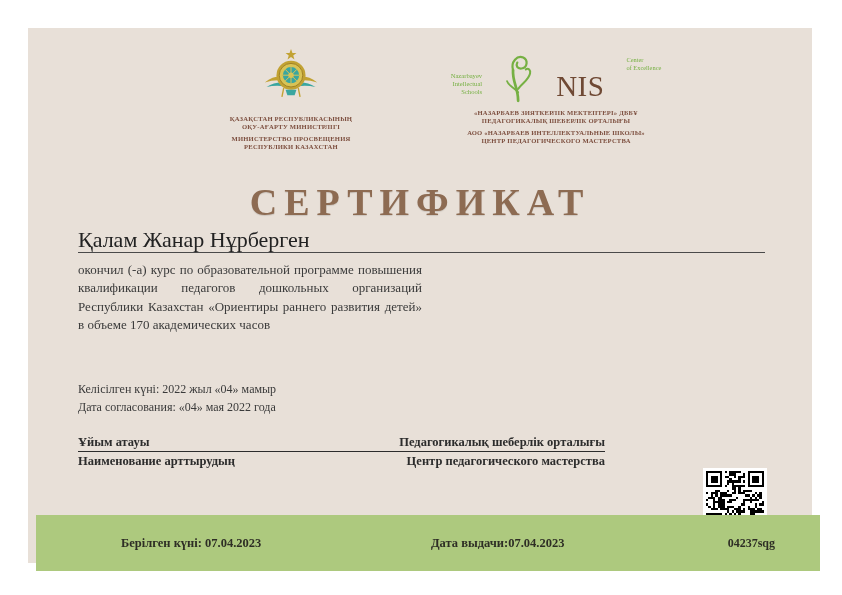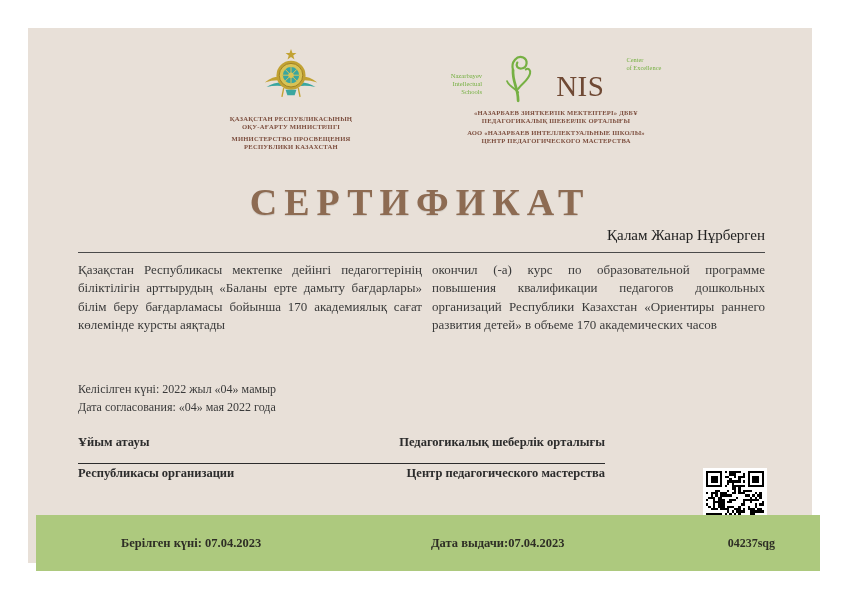--- a/index.html
+++ b/index.html
@@ -29,36 +29,36 @@
   .nis-word{margin-top:22px;font-size:29px;line-height:1;color:var(--nis_brown);
     font-weight:400;letter-spacing:.5px;}
   .nis-coe{margin-top:6px;margin-left:2px;font-size:6.4px;line-height:1.25;
     color:var(--nis_green);text-align:left;}
   .nis-block .tiny-lines{margin-top:3px;}
 
   
   .cert-title{position:absolute;left:0;top:128px;width:100%;text-align:center;
     font-size:38px;font-weight:700;letter-spacing:7px;color:var(--title_brown);
     text-shadow:0 1px 1px rgba(0,0,0,.12);margin-top:24px;}
-  .recipient{position:absolute;left:50px;top:199px;width:687px;text-align:right;
-    font-size:15px;color:#222;}
+  .recipient{position:absolute;left:50px;top:199px;width:687px;text-align:left;
+    font-size:22px;color:#222;}
   .name-rule{position:absolute;left:50px;top:224px;width:687px;border-top:1px solid var(--line_dark);}
 
   
   .body-cols{position:absolute;left:50px;top:233px;width:687px;display:grid;
     grid-template-columns:344px 333px;column-gap:10px;}
   .body-col{font-size:13px;line-height:1.42;text-align:justify;color:var(--text_dark);}
 
   
   .agreement{position:absolute;left:50px;top:352px;font-size:12px;line-height:1.5;color:var(--text_dark);}
 
   
   .org{position:absolute;left:50px;top:407px;width:527px;font-size:12.5px;font-weight:700;color:#2c2c2c;}
   .org-row{display:flex;justify-content:space-between;align-items:baseline;}
-  .org-row.first{border-bottom:1.2px solid #2c2c2c;padding-bottom:13px;}
+  .org-row.first{border-bottom:1.2px solid #2c2c2c;padding-bottom:1px;}
   .org-row.second{padding-top:2px;}
 
   
   .qr{position:absolute;left:675px;top:440px;width:64px;height:64px;background:#fff;padding:3px;}
   .qr svg{display:block;width:100%;height:100%;}
 
   
   .footer-bar{position:absolute;left:8px;top:487px;width:784px;height:56px;background:var(--footer_green);}
   .footer-item{position:absolute;top:50%;transform:translateY(-50%);
     font-size:12.5px;font-weight:700;color:#2e2e25;white-space:nowrap;}
@@ -131,36 +131,35 @@
         <div>ЦЕНТР ПЕДАГОГИЧЕСКОГО МАСТЕРСТВА</div>
       </div>
     </div>
 
     <div class="cert-title">СЕРТИФИКАТ</div>
 
     <div class="recipient">Қалам Жанар Нұрберген</div>
     <div class="name-rule"></div>
 
     <div class="body-cols">
-      <div class="body-col">Қазақстан Республикасы мектепке дейінгі педагогтерінің біліктілігін арттырудың «Баланы ерте дамыту бағдарлары» білім беру бағдарламасы бойынша 170 академиялық сағат көлемінде курсты аяқтады</div>
       <div class="body-col">окончил (-а) курс по образовательной программе повышения квалификации педагогов дошкольных организаций Республики Казахстан «Ориентиры раннего развития детей» в объеме 170 академических часов</div>
     </div>
 
     <div class="agreement">
       <div>Келісілген күні: 2022 жыл «04» мамыр</div>
       <div>Дата согласования: «04» мая 2022 года</div>
     </div>
 
     <div class="org">
       <div class="org-row first">
         <span>Ұйым атауы</span>
         <span>Педагогикалық шеберлік орталығы</span>
       </div>
       <div class="org-row second">
-        <span>Республикасы организации</span>
+        <span>Наименование арттырудың</span>
         <span>Центр педагогического мастерства</span>
       </div>
     </div>
 
     <div class="qr">
         <svg viewBox="0 0 25 25" shape-rendering="crispEdges">
           <rect width="25" height="25" fill="#fff"></rect>
           <rect x="8" y="0" width="1" height="1" fill="#000"></rect>
           <rect x="10" y="0" width="1" height="1" fill="#000"></rect>
           <rect x="11" y="0" width="1" height="1" fill="#000"></rect>

